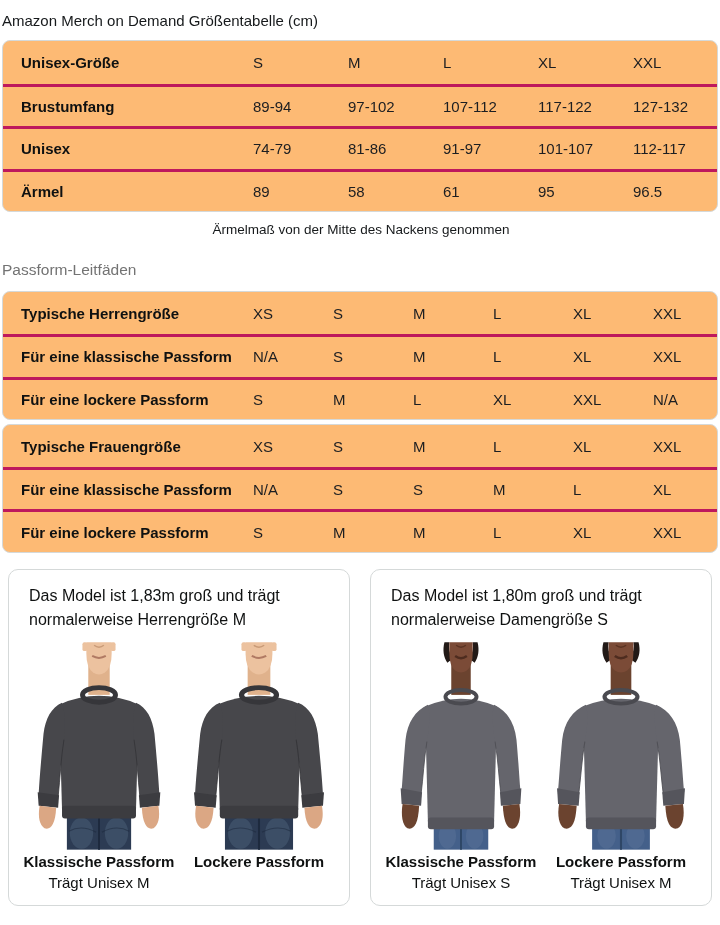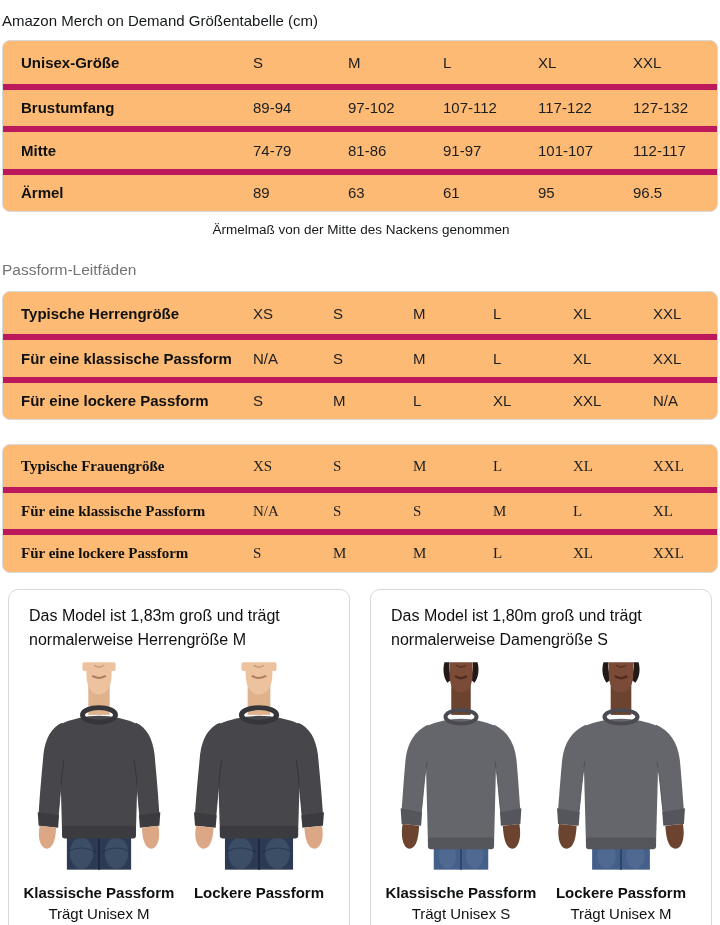--- a/index.html
+++ b/index.html
@@ -15,50 +15,50 @@
     font-size:15px; line-height:18px; font-weight:400;
     margin:0 0 10px 2px; color:#16191b;
   }
 
   .tbl {
     border:1px solid #d5d9d9; border-radius:8px;
     margin:0 2px; background:#fdba74; overflow:hidden;
   }
   .tbl .row {
     display:grid; align-items:center;
-    border-top:6px solid #be185d; font-size:15px;
+    border-top:3px solid #be185d; font-size:15px;
   }
   .tbl .row:first-child { border-top:none; }
   .size-tbl .row { grid-template-columns:250px 95px 95px 95px 95px 1fr; min-height:42.5px; }
   .fit-tbl  .row { grid-template-columns:250px 80px 80px 80px 80px 80px 1fr; min-height:42.3px; }
   .cell { white-space:nowrap; color:#1c1e21; }
   .cell.label { font-weight:bold; padding-left:18px; color:#0f1111; }
 
   .note {
     font-size:13.5px; line-height:16px; margin:10px 0 0 2px; color:#16191b;text-align:center;
   }
   .section-title {
     font-size:15.5px; line-height:18px; font-weight:400;
     margin:23px 0 12px 2px; color:#737373;
   }
-  .fit-tbl + .fit-tbl { margin-top:24px;font-family:Liberation Serif, serif; }
+  .fit-tbl + .fit-tbl { margin-top:4px; }
 
   .cards { display:flex; gap:20px; margin:16px 8px 0; }
   .model-card {
     flex:1 1 0; border:1px solid #d5d9d9; border-radius:10px;
     padding:14px 14px 12px; background:#fff;
   }
   .card-heading {
     font-size:16px; line-height:24px; margin:0 0 8px 6px; color:#0f1111;
   }
   .photos { display:flex; justify-content:center; gap:8px; }
   .photo-col { display:flex; flex-direction:column; align-items:center; width:152px; }
   .photo { width:146px; height:212px; display:block; }
   .photo--loose svg { transform:scaleX(1.06); transform-origin:center; }
-  .caption { margin-top:11px; text-align:center; }
+  .caption { text-align:center; }
   .fit-label  { font-weight:bold; font-size:15px; line-height:20px; }
   .size-label { font-size:15px; line-height:21px; }
   .svg-defs { position:absolute; width:0; height:0; overflow:hidden; }
 </style>
 </head>
 <body>
 
 <svg class="svg-defs" aria-hidden="true">
   <defs>
     <symbol id="fig-male" viewBox="0 0 150 213">
@@ -126,31 +126,31 @@
     </div>
     <div class="row">
       <div class="cell label">Brustumfang</div>
       <div class="cell">89-94</div>
       <div class="cell">97-102</div>
       <div class="cell">107-112</div>
       <div class="cell">117-122</div>
       <div class="cell">127-132</div>
     </div>
     <div class="row">
-      <div class="cell label">Mitte</div>
+      <div class="cell label">Unisex</div>
       <div class="cell">74-79</div>
       <div class="cell">81-86</div>
       <div class="cell">91-97</div>
       <div class="cell">101-107</div>
       <div class="cell">112-117</div>
     </div>
     <div class="row">
       <div class="cell label">Ärmel</div>
       <div class="cell">89</div>
-      <div class="cell">63</div>
+      <div class="cell">58</div>
       <div class="cell">61</div>
       <div class="cell">95</div>
       <div class="cell">96.5</div>
     </div>
   </section>
 
   <p class="note">Ärmelmaß von der Mitte des Nackens genommen</p>
 
   <h2 class="section-title">Passform-Leitfäden</h2>
 

